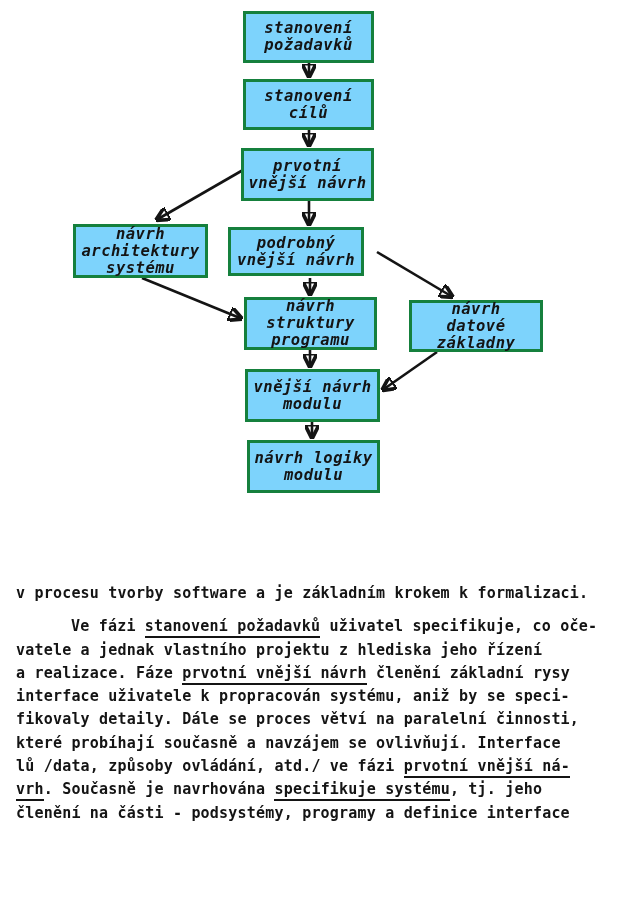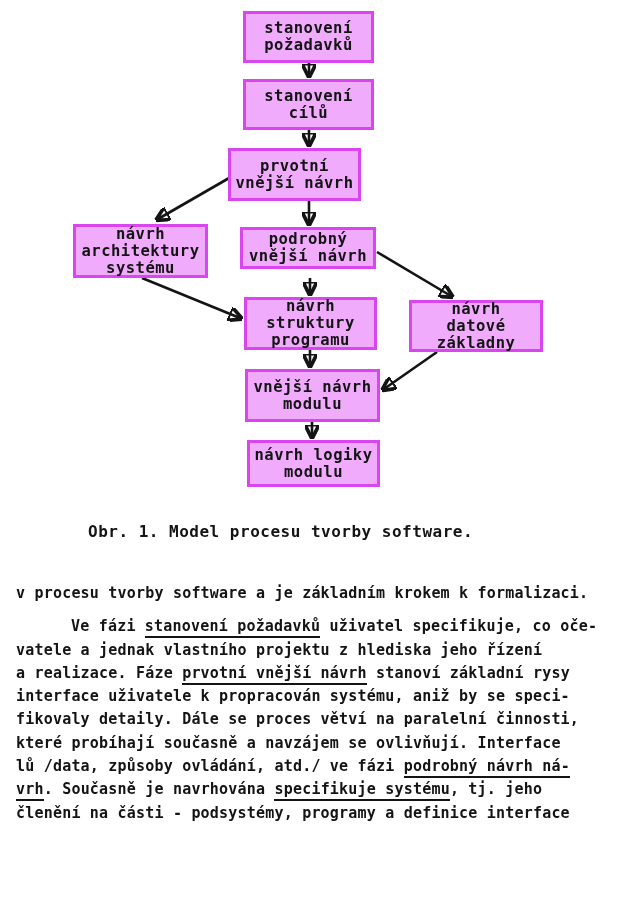--- a/index.html
+++ b/index.html
@@ -10,39 +10,40 @@
     background:#ffffff;
     color:#141414;
     font-family:"DejaVu Sans Mono","Liberation Mono",monospace;
     overflow:hidden;
   }
   
   .figure{position:absolute;left:0;top:0;width:633px;height:515px;}
   .fbox{
     position:absolute;
     box-sizing:border-box;
-    border:3px solid #d946ef;
-    background:#f0abfc;
+    border:3px solid #15803d;
+    background:#7dd3fc;
     display:flex;align-items:center;justify-content:center;
     text-align:center;
     font-weight:bold;
     font-size:15.5px;line-height:17px;
     white-space:pre-line;
     letter-spacing:0.5px;
     z-index:2;
+    font-style:italic;
   }
   .b1{left:243px;top:11px;width:131px;height:52px;}
   .b2{left:243px;top:79px;width:131px;height:51px;}
-  .b3{left:228px;top:148px;width:133px;height:53px;}
+  .b3{left:241px;top:148px;width:133px;height:53px;}
   .bL{left:73px; top:224px;width:135px;height:54px;}
-  .b4{left:240px;top:227px;width:136px;height:42px;}
+  .b4{left:228px;top:227px;width:136px;height:49px;}
   .b5{left:244px;top:297px;width:133px;height:53px;}
   .bR{left:409px;top:300px;width:134px;height:52px;}
   .b6{left:245px;top:369px;width:135px;height:53px;}
-  .b7{left:247px;top:440px;width:133px;height:47px;}
+  .b7{left:247px;top:440px;width:133px;height:53px;}
   .edges{position:absolute;left:0;top:0;width:633px;height:515px;z-index:1;}
   .edges path{stroke:#141414;stroke-width:2.6;fill:none;}
   .caption{
     position:absolute;left:88px;top:522px;
     font-weight:bold;font-size:16px;letter-spacing:0.5px;
     white-space:nowrap;
   }
   
   .bodytext{
     position:absolute;left:16px;top:584px;width:625px;
@@ -96,28 +97,27 @@
 programu</div>
     <div class="fbox bR">návrh
 datové
 základny</div>
     <div class="fbox b6">vnější návrh
 modulu</div>
     <div class="fbox b7">návrh logiky
 modulu</div>
   </div>
 
-  <div class="caption">Obr. 1. Model procesu tvorby software.</div>
 
   <div class="bodytext" id="body-lines">
       <div class="tline"><span>v procesu tvorby software a je základním krokem k formalizaci.</span></div>
       <div class="tline para indent"><span>Ve fázi </span><span class="u">stanovení požadavků</span><span> uživatel specifikuje, co oče-</span></div>
       <div class="tline"><span>vatele a jednak vlastního projektu z hlediska jeho řízení</span></div>
-      <div class="tline"><span>a realizace. Fáze </span><span class="u">prvotní vnější návrh</span><span> stanoví základní rysy</span></div>
+      <div class="tline"><span>a realizace. Fáze </span><span class="u">prvotní vnější návrh</span><span> členění základní rysy</span></div>
       <div class="tline"><span>interface uživatele k propracován systému, aniž by se speci-</span></div>
       <div class="tline"><span>fikovaly detaily. Dále se proces větví na paralelní činnosti,</span></div>
       <div class="tline"><span>které probíhají současně a navzájem se ovlivňují. Interface</span></div>
-      <div class="tline"><span>lů /data, způsoby ovládání, atd./ ve fázi </span><span class="u">podrobný návrh ná-</span></div>
+      <div class="tline"><span>lů /data, způsoby ovládání, atd./ ve fázi </span><span class="u">prvotní vnější ná-</span></div>
       <div class="tline"><span class="u">vrh</span><span>. Současně je navrhována </span><span class="u">specifikuje systému</span><span>, tj. jeho</span></div>
       <div class="tline"><span>členění na části - podsystémy, programy a definice interface</span></div>
     </div>
 
 </div>
 
 </body></html>

